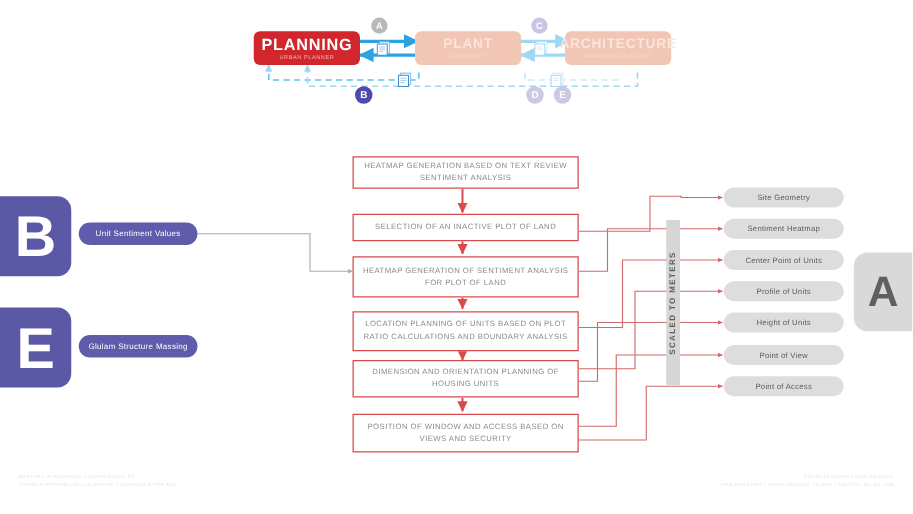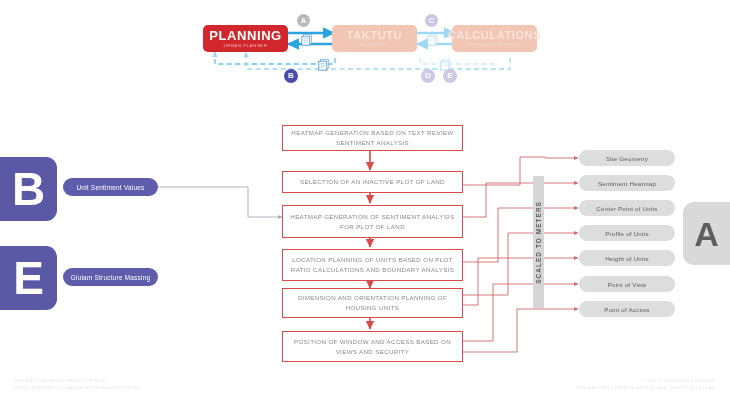--- a/index.html
+++ b/index.html
@@ -169,26 +169,26 @@
 
     <path d="M463,352 L517,352 L517,309 L578,309" fill="none" stroke="#cf6a6a" stroke-width="0.9" marker-end="url(#ah-redsm)"></path>
   </svg>
 
   <div class="abs wfbox wf-planning" style="left:203px;top:25px;width:85px;height:27px;">
     <div class="t">PLANNING</div>
     <div class="s">URBAN PLANNER</div>
   </div>
 
   <div class="abs wfbox wf-pale" style="left:332px;top:25px;width:85px;height:27px;">
-    <div class="t">TAKTUTU</div>
+    <div class="t">PLANT</div>
     <div class="s">ARCHITECT</div>
   </div>
 
   <div class="abs wfbox wf-pale" style="left:452px;top:25px;width:85px;height:27px;">
-    <div class="t">CALCULATIONS</div>
+    <div class="t">ARCHITECTURE</div>
     <div class="s">FABRICATION PLANT</div>
   </div>
 
   <div class="abs docicon" style="left:301px;top:32px;">
     <svg width="13" height="13" viewBox="0 0 13 13">
       <rect x="2.5" y="1.5" width="8" height="9" fill="#ffffff" stroke="#7fb9e8" stroke-width="0.8"></rect>
       <rect x="0.8" y="3.2" width="8" height="9" fill="#ffffff" stroke="#3f8dd0" stroke-width="0.8"></rect>
       <line x1="2.4" y1="5.6" x2="7.2" y2="5.6" stroke="#8fc4ea" stroke-width="0.7"></line>
       <line x1="2.4" y1="7.3" x2="7.2" y2="7.3" stroke="#8fc4ea" stroke-width="0.7"></line>
       <line x1="2.4" y1="9.0" x2="5.6" y2="9.0" stroke="#8fc4ea" stroke-width="0.7"></line>

